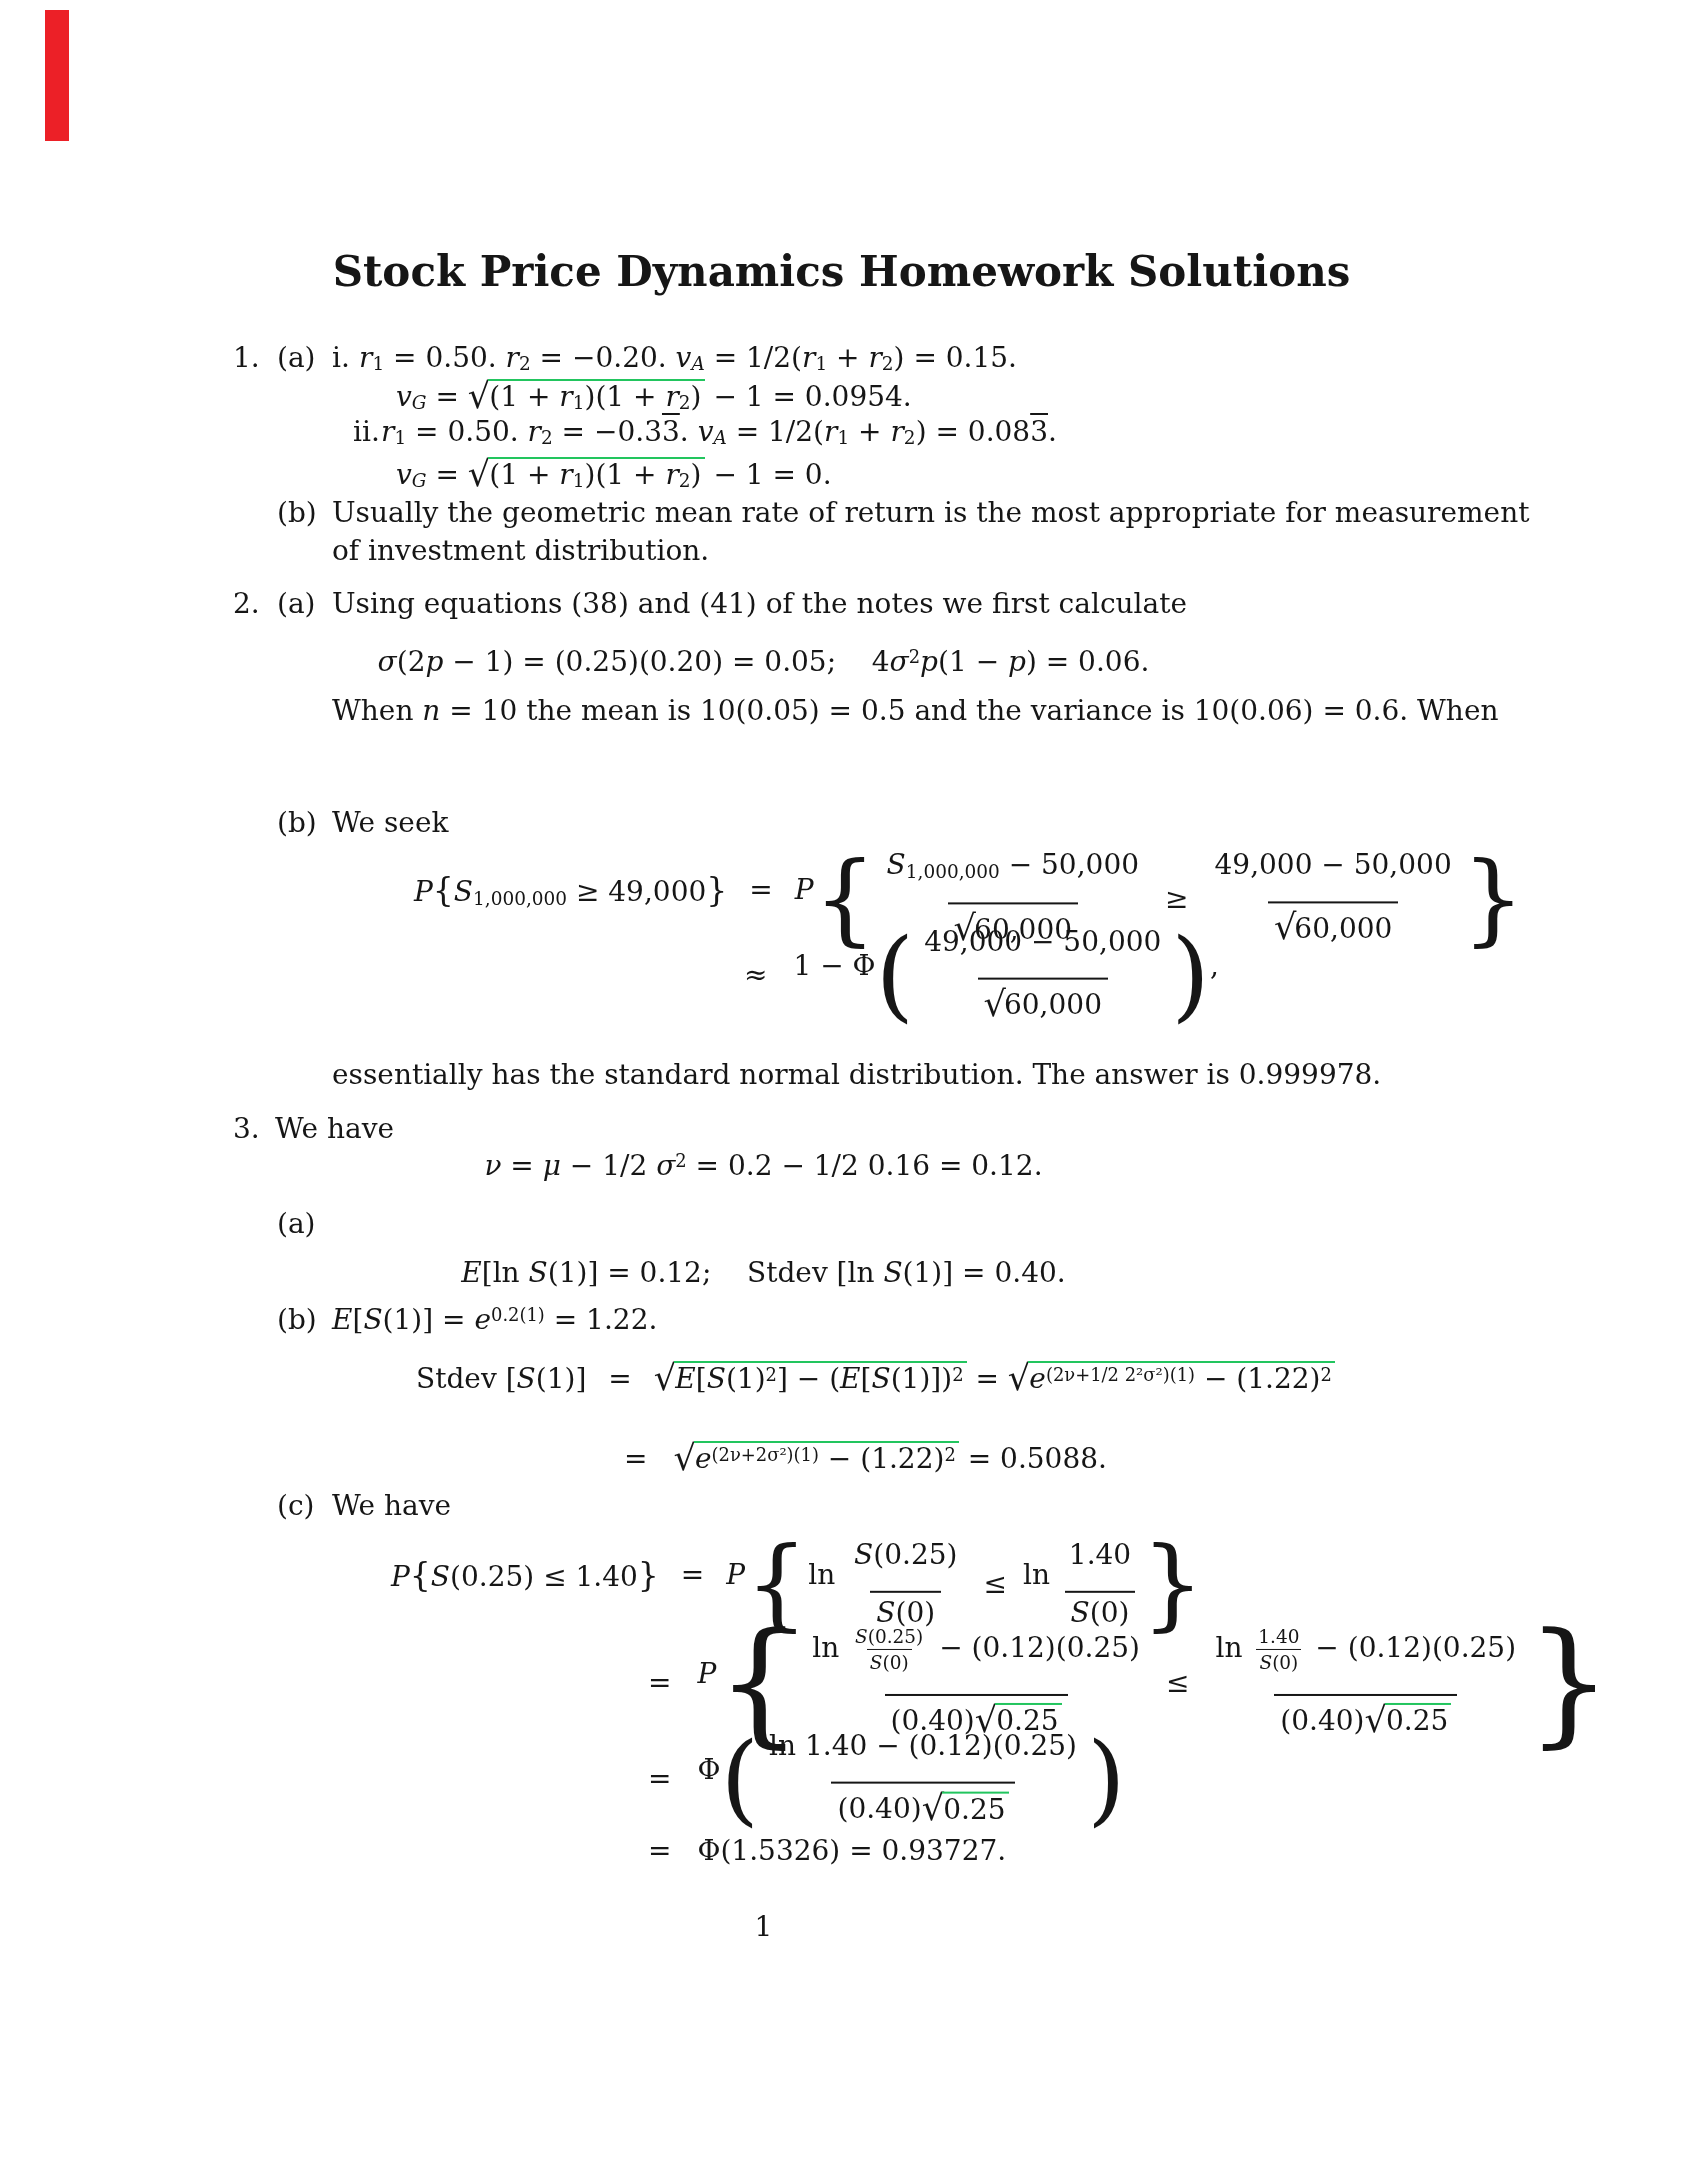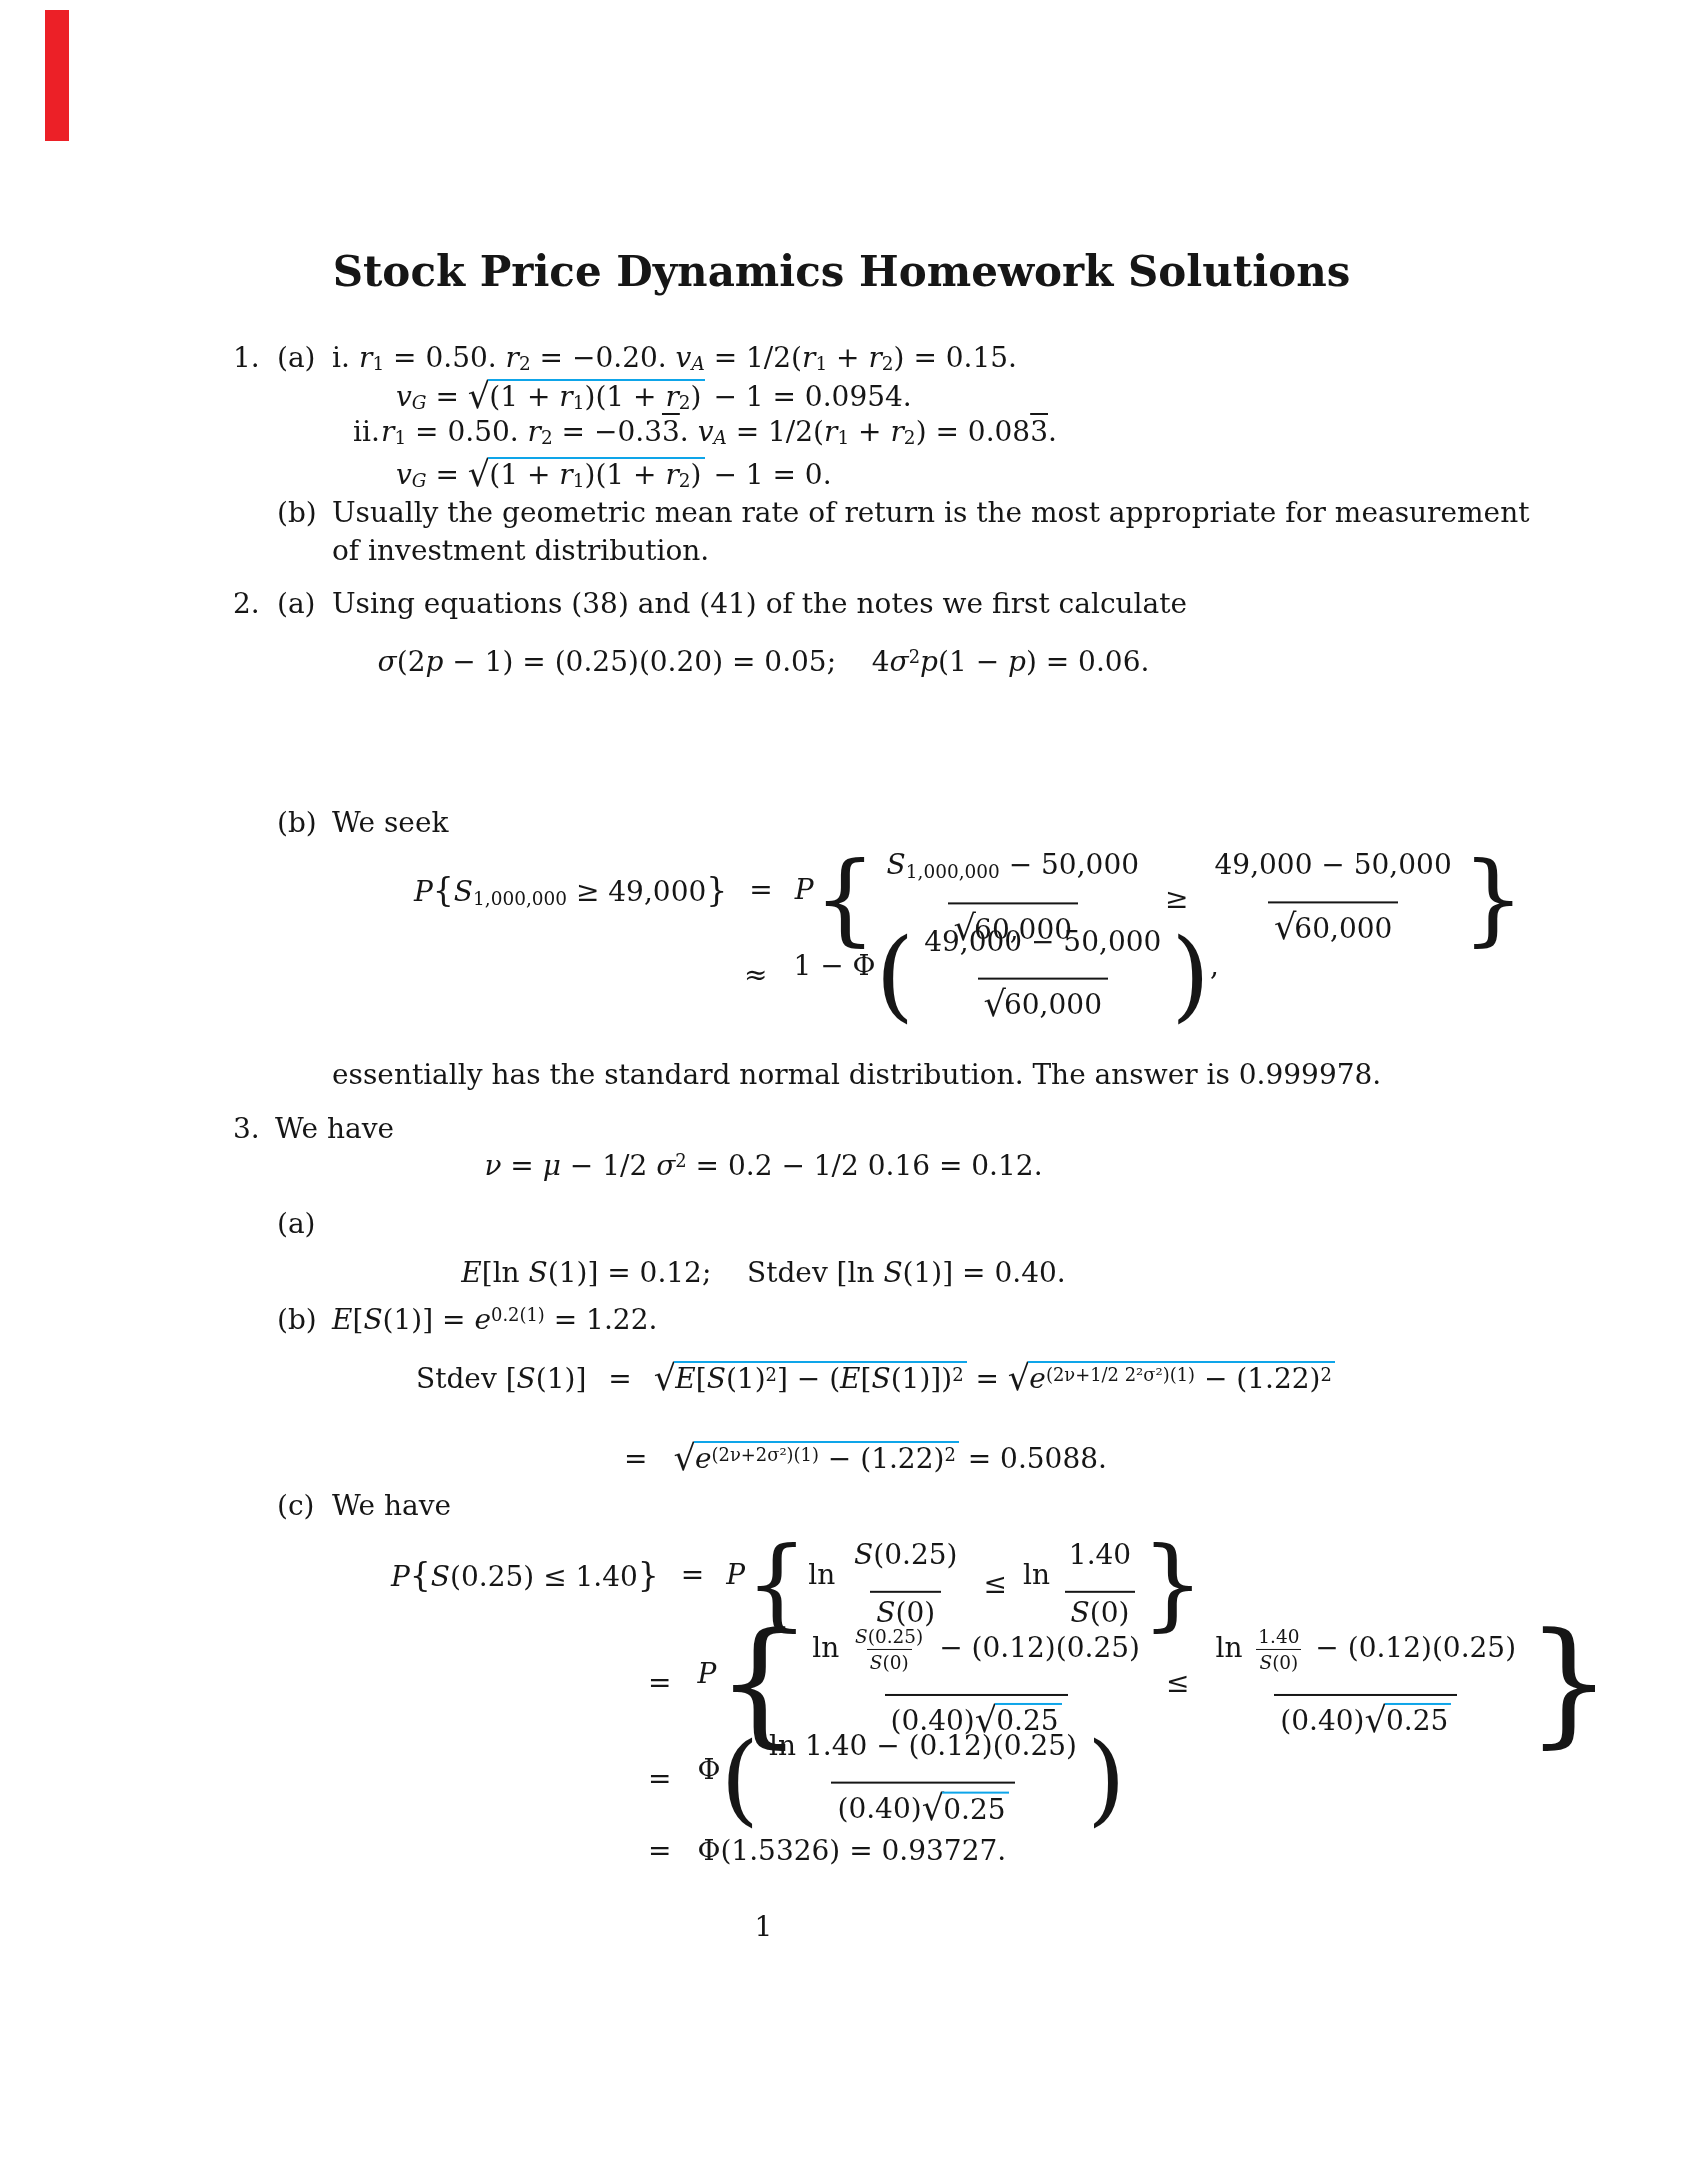--- a/index.html
+++ b/index.html
@@ -20,21 +20,21 @@
   .o{text-decoration:overline;}
   .dd{font-size:118%;}
   .fr{display:inline-flex;flex-direction:column;align-items:center;text-align:center;
       vertical-align:middle;margin:0 4px;}
   .fn{display:block;padding:0 6px 20px;}
   .fd{display:block;border-top:2px solid #161616;padding:4px 6px 0;}
   .fr.sm{font-size:66%;}
   .fr.sm .fn{padding:0 3px 2px;}
   .fr.sm .fd{border-top-width:1.5px;padding:2px 3px 0;}
   .rd{font-size:126%;vertical-align:-4%;margin-right:-2px;}
-  .sq{display:inline-block;border-top:2px solid #0ea5e9;padding:1px 3px 0 1px;line-height:1.05;}
+  .sq{display:inline-block;border-top:2px solid #22c55e;padding:1px 3px 0 1px;line-height:1.05;}
   .d2{font-size:99px;line-height:0;}
   .d3{font-size:135px;line-height:0;}
   .bl{transform:translateY(-9px);}
   .mx{margin:0 22px;}
   .mx2{margin:0 16px;}
   .mr26{margin-right:26px;}
   .ml26{margin-left:26px;}
 </style>
 </head>
 <body>
@@ -64,20 +64,21 @@
   <div class="ln" style="left:277px;top:497px">(b)</div>
   <div class="ln" style="left:332px;top:497px"><span>Usually the geometric mean rate of return is the most appropriate for measurement</span></div>
   <div class="ln" style="left:332px;top:535px"><span>of investment distribution.</span></div>
 
   <div class="ln" style="left:233px;top:588px">2.</div>
   <div class="ln" style="left:277px;top:588px">(a)</div>
   <div class="ln" style="left:332px;top:588px"><span>Using equations (38) and (41) of the notes we first calculate</span></div>
 
   <div class="ln ctr" style="top:646px"><span class="i">σ</span><span>(2</span><span class="i">p</span><span> − 1) = (0.25)(0.20) = 0.05;&nbsp;&nbsp;&nbsp;&nbsp;4</span><span class="i">σ</span><span class="p">2</span><span class="i">p</span><span>(1 − </span><span class="i">p</span><span>) = 0.06.</span></div>
 
+  <div class="ln" style="left:332px;top:695px"><span>When </span><span class="i">n</span><span> = 10 the mean is 10(0.05) = 0.5 and the variance is 10(0.06) = 0.6. When</span></div>
 
   <div class="ln" style="left:277px;top:807px">(b)</div>
   <div class="ln" style="left:332px;top:807px"><span>We seek</span></div>
 
   <div class="row" style="left:414px;top:899px">
     <span class="bl"><span class="i">P</span><span class="dd">{</span><span class="i">S</span><span class="b">1,000,000</span><span> ≥ 49,000</span><span class="dd">}</span></span>
     <span class="bl mx"><span>=</span></span>
     <span class="bl"><span class="i">P</span></span>
     <span class="d2">{</span>
     <span class="fr">

